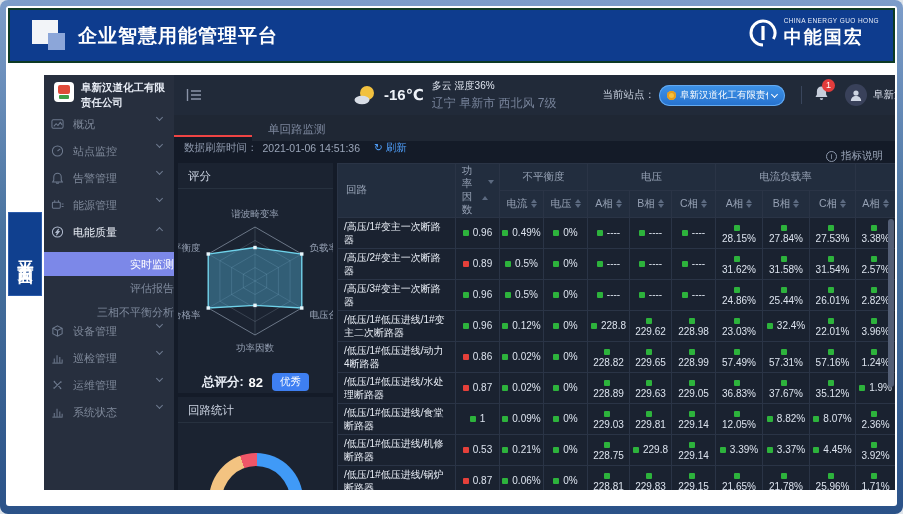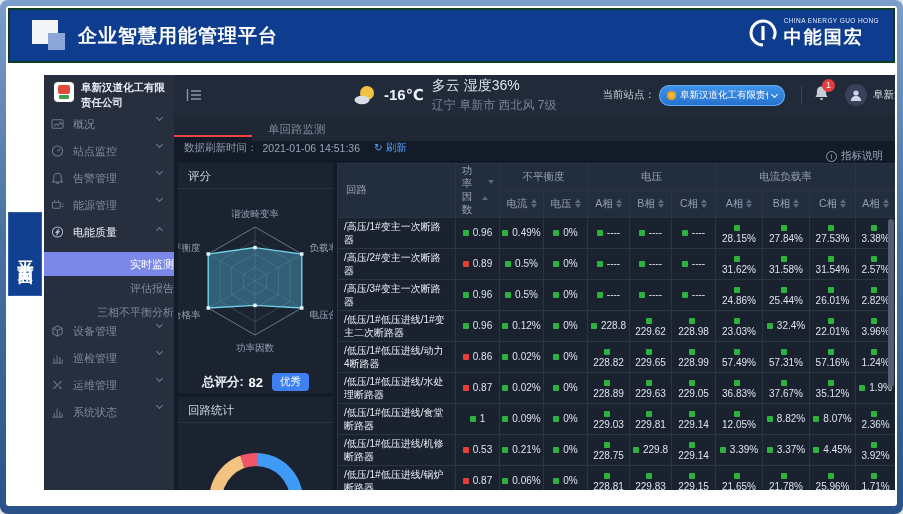--- a/index.html
+++ b/index.html
@@ -39,21 +39,21 @@
   .chev.up{transform:rotate(-135deg);margin-top:3px;}
   .sub-item{height:24px;line-height:24px;text-align:right;font-size:11px;color:#7e899c;cursor:pointer;}
   .sub-item.active{background:#7c88e8;color:#ffffff;}
 
   
   .main{position:absolute;left:174px;top:75px;width:721px;height:415px;background:#141b28;overflow:hidden;}
   .topbar{position:relative;height:40px;background:#212a39;display:flex;align-items:center;}
   .fold-icon{margin-left:12px;flex:none;cursor:pointer;}
   .weather{display:flex;align-items:center;margin-left:152px;}
   .temp{font-size:15px;font-weight:bold;color:#eef2f8;margin:0 8px 0 6px;}
-  .wx-line1{font-size:14px;color:#dfe5ef;}
+  .wx-line1{font-size:10px;color:#dfe5ef;}
   .wx-line2{font-size:12px;color:#77839a;margin-top:2px;}
   .station-label{font-size:10.5px;color:#c8d0de;margin-left:46px;}
   .station-pill{margin-left:4px;width:126px;height:21px;border-radius:11px;display:flex;align-items:center;cursor:pointer;
     background:linear-gradient(180deg,#3e93e8,#2671cd);box-shadow:inset 0 0 0 1px #63a9f0;padding:0 8px;}
   .pin{flex:none;width:9px;height:9px;border-radius:50%;background:#f5c13d;box-shadow:inset 0 0 0 2px #e29b1f;}
   .station-text{flex:1;font-size:9.5px;color:#fff;margin:0 4px;white-space:nowrap;overflow:hidden;}
   .pill-chev{width:5px;height:5px;border-right:1.3px solid #fff;border-bottom:1.3px solid #fff;transform:rotate(45deg);margin-top:-2px;}
   .tb-divider{width:1px;height:18px;background:#39455c;margin-left:16px;}
   .bell-wrap{position:relative;margin-left:12px;cursor:pointer;}
   .badge{position:absolute;top:-6px;left:8px;min-width:13px;height:13px;border-radius:7px;background:#e23c3c;color:#fff;

